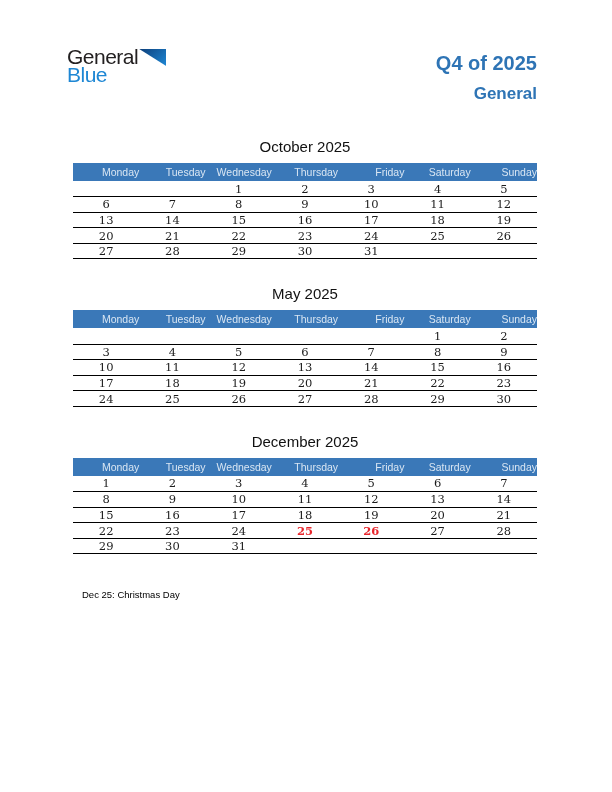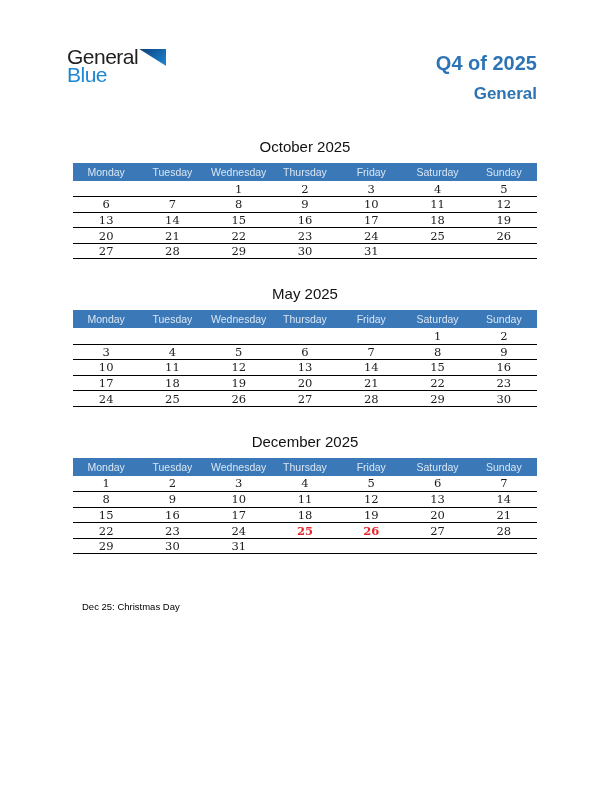--- a/index.html
+++ b/index.html
@@ -52,31 +52,31 @@
   #months{width:464px;margin:34px 0 0 73px;}
   .month{margin-bottom:26px;}
   .month-title{
     text-align:center;font-size:15px;color:#111111;line-height:18px;margin-bottom:7px;
   }
   table.cal{
     width:100%;border-collapse:collapse;table-layout:fixed;
   }
   .cal th{
     background:var(--bar);color:#d9e6f3;font-weight:400;
-    font-size:10.5px;height:18px;padding:0;text-align:center;
+    font-size:10.5px;height:18px;padding:0;text-align:right;
   }
   .cal tbody tr{border-bottom:1.4px solid #000000;}
   .cal td{
     height:15.6px;text-align:center;padding:0;
     font-family:"DejaVu Serif",serif;font-size:11.5px;color:var(--ink);
   }
   .cal td.holiday{color:var(--red);font-weight:bold;}
 
   
-  .notes{margin:46px 0 0 82px;}
+  .notes{margin:34px 0 0 82px;}
   .note{font-size:9.5px;color:#000000;line-height:14px;}
 </style>
 </head>
 <body>
 
 <div class="page">
 
   <div class="top">
     <div class="logo">
       <div class="logo-row1">

